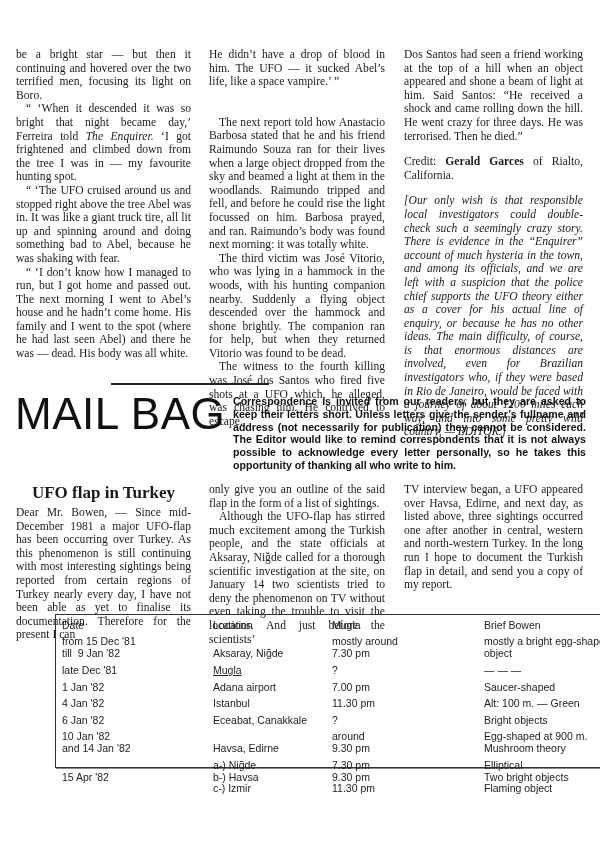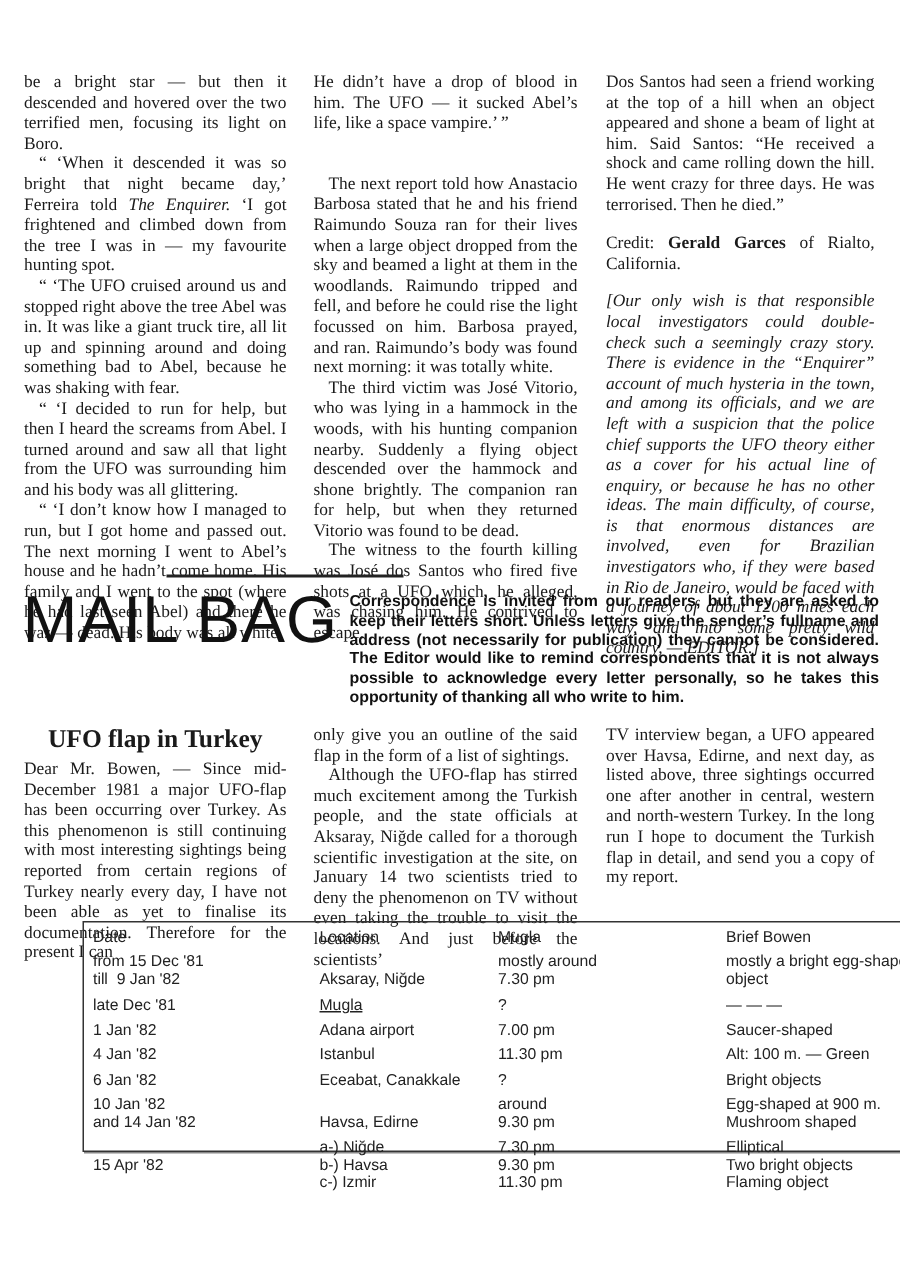--- a/index.html
+++ b/index.html
@@ -28,24 +28,23 @@
 
   #table { position: absolute; left: 19px; top: 614px; width: 566px; height: 152px; border: 1.5px solid #333; box-shadow: 1px 1px 0 #888; font-family: "Liberation Sans", sans-serif; font-size: 10.5px; line-height: 11.5px; color: #222; margin-left: 36px; }
   .trow { position: absolute; left: 0; width: 100%; }
   .tcell { position: absolute; top: 0; }
   .c1 { left: 6px; } .c2 { left: 157px; } .c3 { left: 276px; } .c4 { left: 428px; }
 </style>
 </head>
 <body>
 
 <div id="col1" class="col">
-  <p class="noindent">be a bright star — but then it descended and hovered over the two terrified men, focusing its light on Boro.</p>
+  <p class="noindent">be a bright star — but then it continuing and hovered over the two terrified men, focusing its light on Boro.</p>
   <p><span>“ ‘When it descended it was so bright that night became day,’ Ferreira told</span> <span class="it">The Enquirer.</span> <span>‘I got frightened and climbed down from the tree I was in — my favourite hunting spot.</span></p>
   <p>“ ‘The UFO cruised around us and stopped right above the tree Abel was in. It was like a giant truck tire, all lit up and spinning around and doing something bad to Abel, because he was shaking with fear.</p>
-  <p>“ ‘I decided to run for help, but then I heard the screams from Abel. I turned around and saw all that light from the UFO was surrounding him and his body was all glittering.</p>
   <p>“ ‘I don’t know how I managed to run, but I got home and passed out. The next morning I went to Abel’s house and he hadn’t come home. His family and I went to the spot (where he had last seen Abel) and there he was — dead. His body was all white.</p>
 </div>
 
 <div id="col2" class="col">
   <p class="noindent">He didn’t have a drop of blood in him. The UFO — it sucked Abel’s life, like a space vampire.’ ”</p>
   <p class="gap">The next report told how Anastacio Barbosa stated that he and his friend Raimundo Souza ran for their lives when a large object dropped from the sky and beamed a light at them in the woodlands. Raimundo tripped and fell, and before he could rise the light focussed on him. Barbosa prayed, and ran. Raimundo’s body was found next morning: it was totally white.</p>
   <p>The third victim was José Vitorio, who was lying in a hammock in the woods, with his hunting companion nearby. Suddenly a flying object descended over the hammock and shone brightly. The companion ran for help, but when they returned Vitorio was found to be dead.</p>
   <p>The witness to the fourth killing was José dos Santos who fired five shots at a UFO which, he alleged, was chasing him. He contrived to escape.</p>
 </div>
 
@@ -161,21 +160,21 @@
         <div class="tcell c2">
           <div style="height: 11.5px; white-space: pre;"></div>
           <div style="height: 11.5px; white-space: pre;">Havsa, Edirne</div>
         </div>
         <div class="tcell c3">
           <div style="height: 11.5px; white-space: pre;">around</div>
           <div style="height: 11.5px; white-space: pre;">9.30 pm</div>
         </div>
         <div class="tcell c4">
           <div style="height: 11.5px; white-space: pre;">Egg-shaped at 900 m.</div>
-          <div style="height: 11.5px; white-space: pre;">Mushroom shaped</div>
+          <div style="height: 11.5px; white-space: pre;">Mushroom theory</div>
         </div>
       </div>
       <div class="trow" style="top: 145px;">
         <div class="tcell c1">
           <div style="height: 11.5px; white-space: pre;"></div>
           <div style="height: 11.5px; white-space: pre;">15 Apr '82</div>
           <div style="height: 11.5px; white-space: pre;"></div>
         </div>
         <div class="tcell c2">
           <div style="height: 11.5px; white-space: pre;">a-) Niğde</div>

